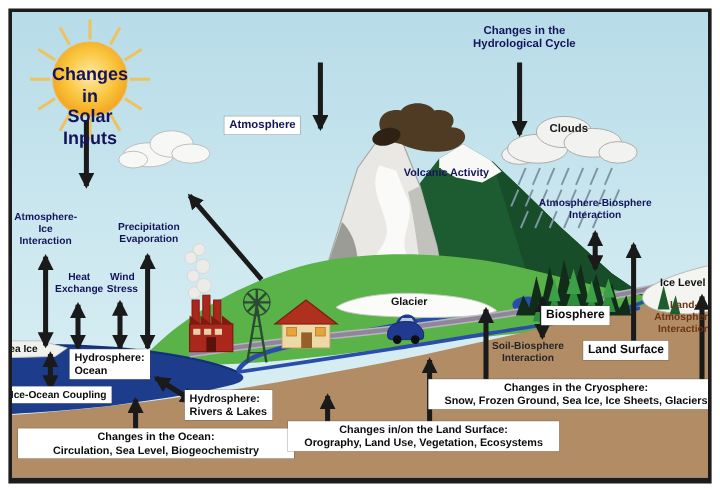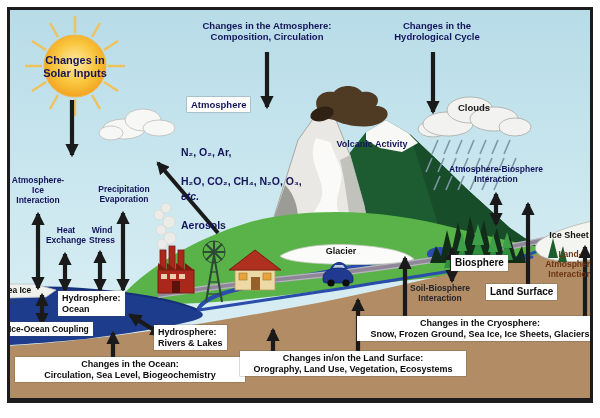--- a/index.html
+++ b/index.html
@@ -209,37 +209,29 @@
           <line x1="273" y1="358" x2="273" y2="330" marker-end="url(#ah)"></line>
           <line x1="358" y1="353" x2="358" y2="300" marker-end="url(#ah)"></line>
           <line x1="405" y1="317" x2="405" y2="258" marker-end="url(#ah)"></line>
           <line x1="585" y1="317" x2="585" y2="247" marker-end="url(#ah)"></line>
           <line x1="452" y1="249" x2="452" y2="281" marker-start="url(#ah)" marker-end="url(#ah)"></line>
           <line x1="496" y1="194" x2="496" y2="224" marker-start="url(#ah)" marker-end="url(#ah)"></line>
           <line x1="528" y1="204" x2="528" y2="296" marker-start="url(#ah)" marker-end="url(#ah)"></line>
         </g>
       </svg>
 
-      <div class="lbl" style="left:40px;top:54px;width:70px;font-size:11px;">Changes in
+      <div class="lbl" style="left:40px;top:54px;width:70px;font-size:15px;">Changes in
 Solar Inputs</div>
 
-      <div class="lbl" style="left:178px;top:20px;width:178px;font-size:9.5px;">Changes in the Atmosphere:
-Composition, Circulation</div>
 
       <div class="lbl" style="left:379px;top:20px;width:116px;font-size:9.5px;">Changes in the
 Hydrological Cycle</div>
 
       <div class="lbl box" style="left:187px;top:97px;font-size:9.5px;color:#14145a;">Atmosphere</div>
 
-      <div class="lbl left" style="left:181px;top:130px;width:170px;font-size:10.5px;line-height:1.4;">
-        <span>N₂, O₂, Ar,</span><br>
-        <span>H₂O, CO₂, CH₄, N₂O, O₃,</span>
-        <span class="etc">etc.</span><br>
-        <span>Aerosols</span>
-      </div>
 
       <div class="lbl" style="left:446px;top:102px;width:56px;font-size:9.5px;color:#1a1a1a;">Clouds</div>
 
       <div class="lbl" style="left:320px;top:139px;width:104px;font-size:9px;">Volcanic Activity</div>
 
       <div class="lbl" style="left:5px;top:175px;width:66px;font-size:8.5px;">Atmosphere-
 Ice
 Interaction</div>
 
       <div class="lbl" style="left:91px;top:184px;width:66px;font-size:8.5px;">Precipitation
@@ -249,21 +241,21 @@
 Exchange</div>
 
       <div class="lbl" style="left:81px;top:225px;width:42px;font-size:8.5px;">Wind
 Stress</div>
 
 
 
       <div class="lbl" style="left:437px;top:164px;width:118px;font-size:8.5px;">Atmosphere-Biosphere
 Interaction</div>
 
-      <div class="lbl" style="left:545px;top:230px;width:48px;font-size:9px;color:#111;">Ice Sheet</div>
+      <div class="lbl" style="left:545px;top:230px;width:48px;font-size:9px;color:#111;">Ice Level</div>
 
       <div class="lbl" style="left:317px;top:246px;width:48px;font-size:9px;color:#111;">Glacier</div>
 
       <div class="lbl left" style="left:2px;top:285px;width:42px;font-size:8.5px;color:#111;">Sea Ice</div>
 
       <div class="lbl box left" style="left:58px;top:291px;font-size:9px;">Hydrosphere:
 Ocean</div>
 
       <div class="lbl box" style="left:5px;top:322px;font-size:8.5px;">Ice-Ocean Coupling</div>
 

